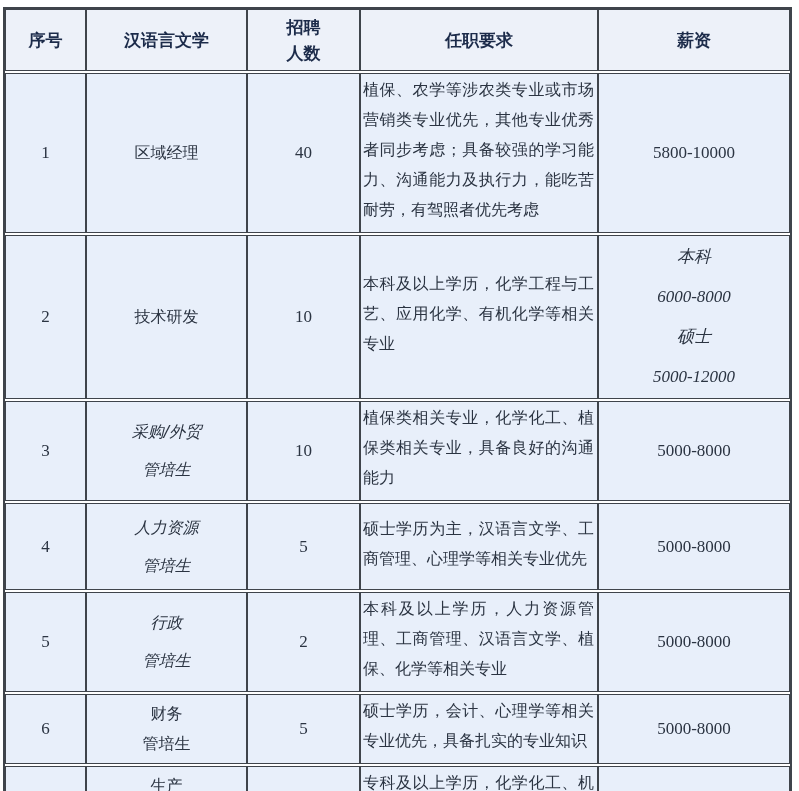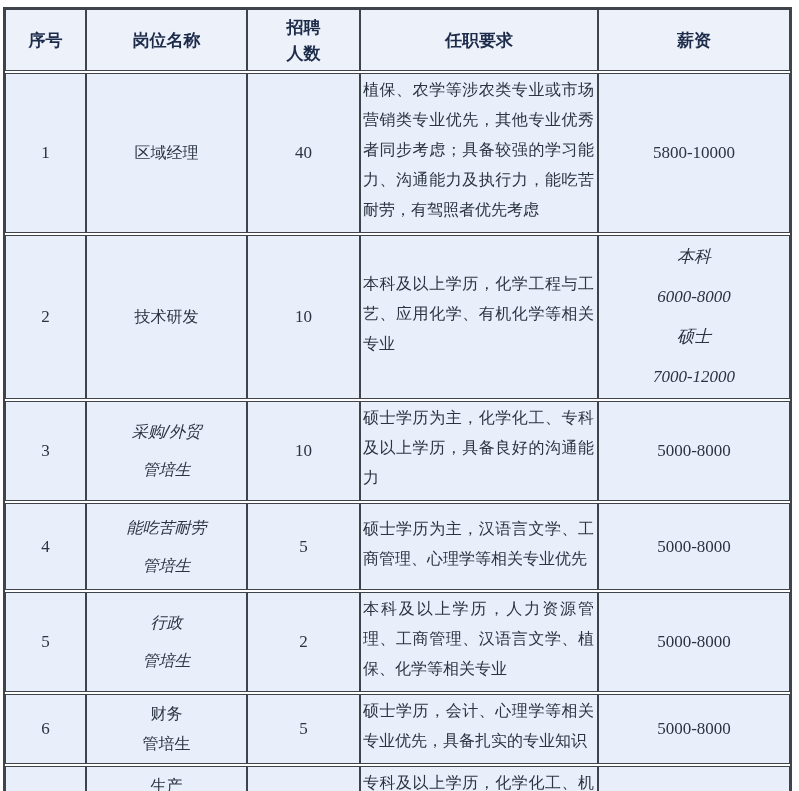--- a/index.html
+++ b/index.html
@@ -78,21 +78,21 @@
     <colgroup>
       <col style="width:81px">
       <col style="width:161px">
       <col style="width:113px">
       <col style="width:238px">
       <col style="width:192px">
     </colgroup>
     <thead>
       <tr>
         <th><span>序号</span></th>
-        <th><span>岗位名称</span></th>
+        <th><span>汉语言文学</span></th>
         <th><span>招聘</span><br><span>人数</span></th>
         <th><span>任职要求</span></th>
         <th><span>薪资</span></th>
       </tr>
     </thead>
     <tbody>
       <tr>
         <td class="num">1</td>
         <td>区域经理</td>
         <td class="num">40</td>
@@ -101,37 +101,37 @@
       </tr>
       <tr>
         <td class="num">2</td>
         <td>技术研发</td>
         <td class="num">10</td>
         <td class="req">本科及以上学历，化学工程与工艺、应用化学、有机化学等相关专业</td>
         <td class="num salary-multi">
           <span>本科</span><br>
           <span>6000-8000</span><br>
           <span>硕士</span><br>
-          <span>7000-12000</span>
+          <span>5000-12000</span>
         </td>
       </tr>
       <tr>
         <td class="num">3</td>
         <td class="pos-tall">
           <span>采购/外贸</span><br>
           <span>管培生</span>
         </td>
         <td class="num">10</td>
-        <td class="req">硕士学历为主，化学化工、专科及以上学历，具备良好的沟通能力</td>
+        <td class="req">植保类相关专业，化学化工、植保类相关专业，具备良好的沟通能力</td>
         <td class="num">5000-8000</td>
       </tr>
       <tr>
         <td class="num">4</td>
         <td class="pos-tall">
-          <span>能吃苦耐劳</span><br>
+          <span>人力资源</span><br>
           <span>管培生</span>
         </td>
         <td class="num">5</td>
         <td class="req">硕士学历为主，汉语言文学、工商管理、心理学等相关专业优先</td>
         <td class="num">5000-8000</td>
       </tr>
       <tr>
         <td class="num">5</td>
         <td class="pos-tall">
           <span>行政</span><br>

